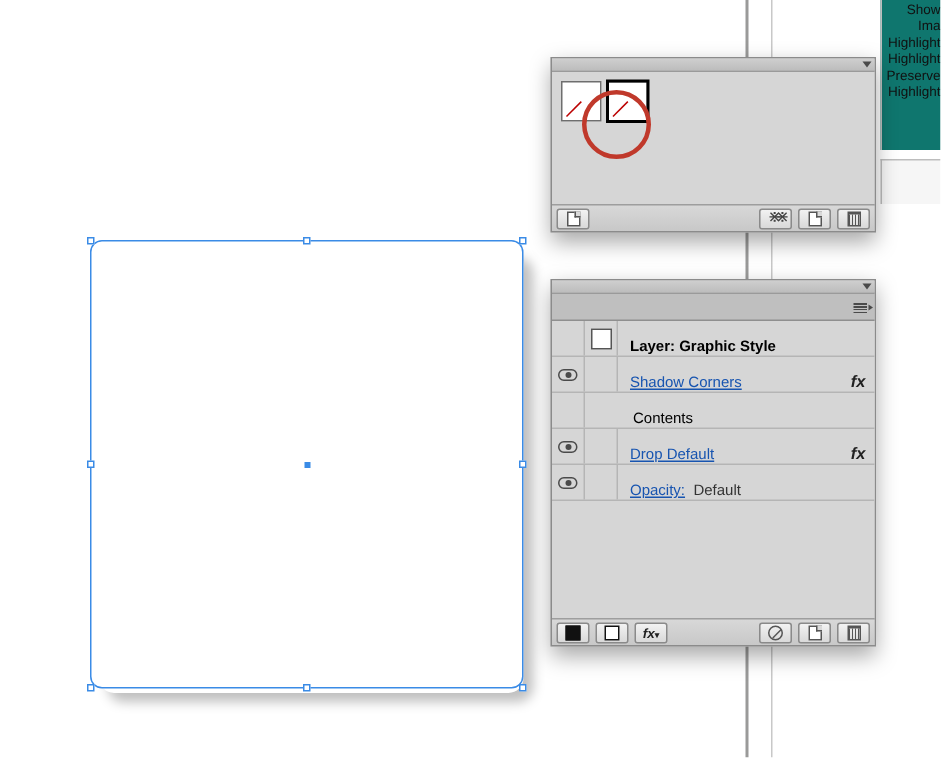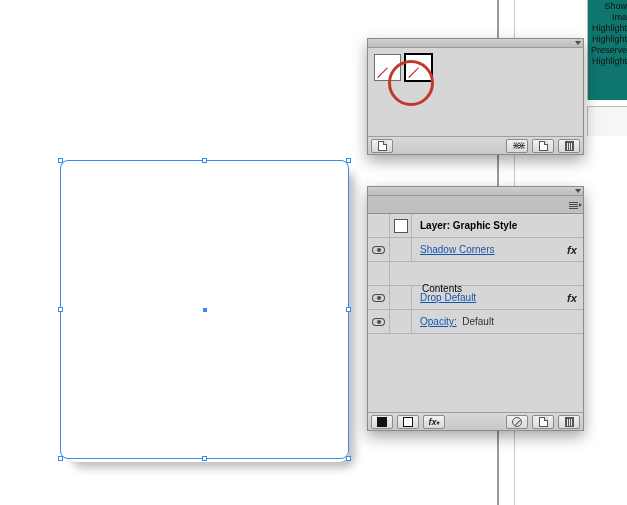--- a/index.html
+++ b/index.html
@@ -107,21 +107,21 @@
   #gs-panel .panel-body{height:88px;padding:6px;display:flex;gap:4px;align-items:flex-start;}
   .style-swatch{width:27px;height:27px;border:1px solid #6e6e6e;background:#fff;position:relative;}
   .style-swatch.selected{outline:2px solid #000;outline-offset:-1px;}
   .swatch-slash{position:absolute;left:3px;bottom:2px;width:14px;height:1px;background:#b00;transform:rotate(-45deg);transform-origin:left bottom;}
   .annot-circle{position:absolute;left:388px;top:60px;width:46px;height:46px;border:3px solid #c0392b;border-radius:50%;pointer-events:none;}
 
   
   #ap-panel{left:367px;top:186px;width:217px;}
   #ap-panel .panel-body{min-height:198px;}
   .ap-row{
-    height:24px;display:flex;align-items:center;
+    height:24px;display:flex;align-items:flex-end;
     border-bottom:1px solid #b5b5b5;background:#d6d6d6;
   }
   .ap-row.header{font-weight:bold;}
   .ap-eye-col{width:22px;height:100%;border-right:1px solid #b5b5b5;display:flex;align-items:center;justify-content:center;}
   .eye{width:13px;height:8px;border:1px solid #4a4a4a;border-radius:60%/100%;position:relative;}
   .eye::after{content:"";position:absolute;left:4px;top:1px;width:4px;height:4px;background:#4a4a4a;border-radius:50%;}
   .ap-thumb-col{width:22px;height:100%;display:flex;align-items:center;justify-content:center;border-right:1px solid #b5b5b5;}
   .layer-thumb{width:14px;height:14px;border:1px solid #555;background:#fff;}
   .ap-label{flex:1;padding-left:8px;color:#000;text-decoration:none;}
   .ap-label.link{color:#1754b0;text-decoration:underline;}

